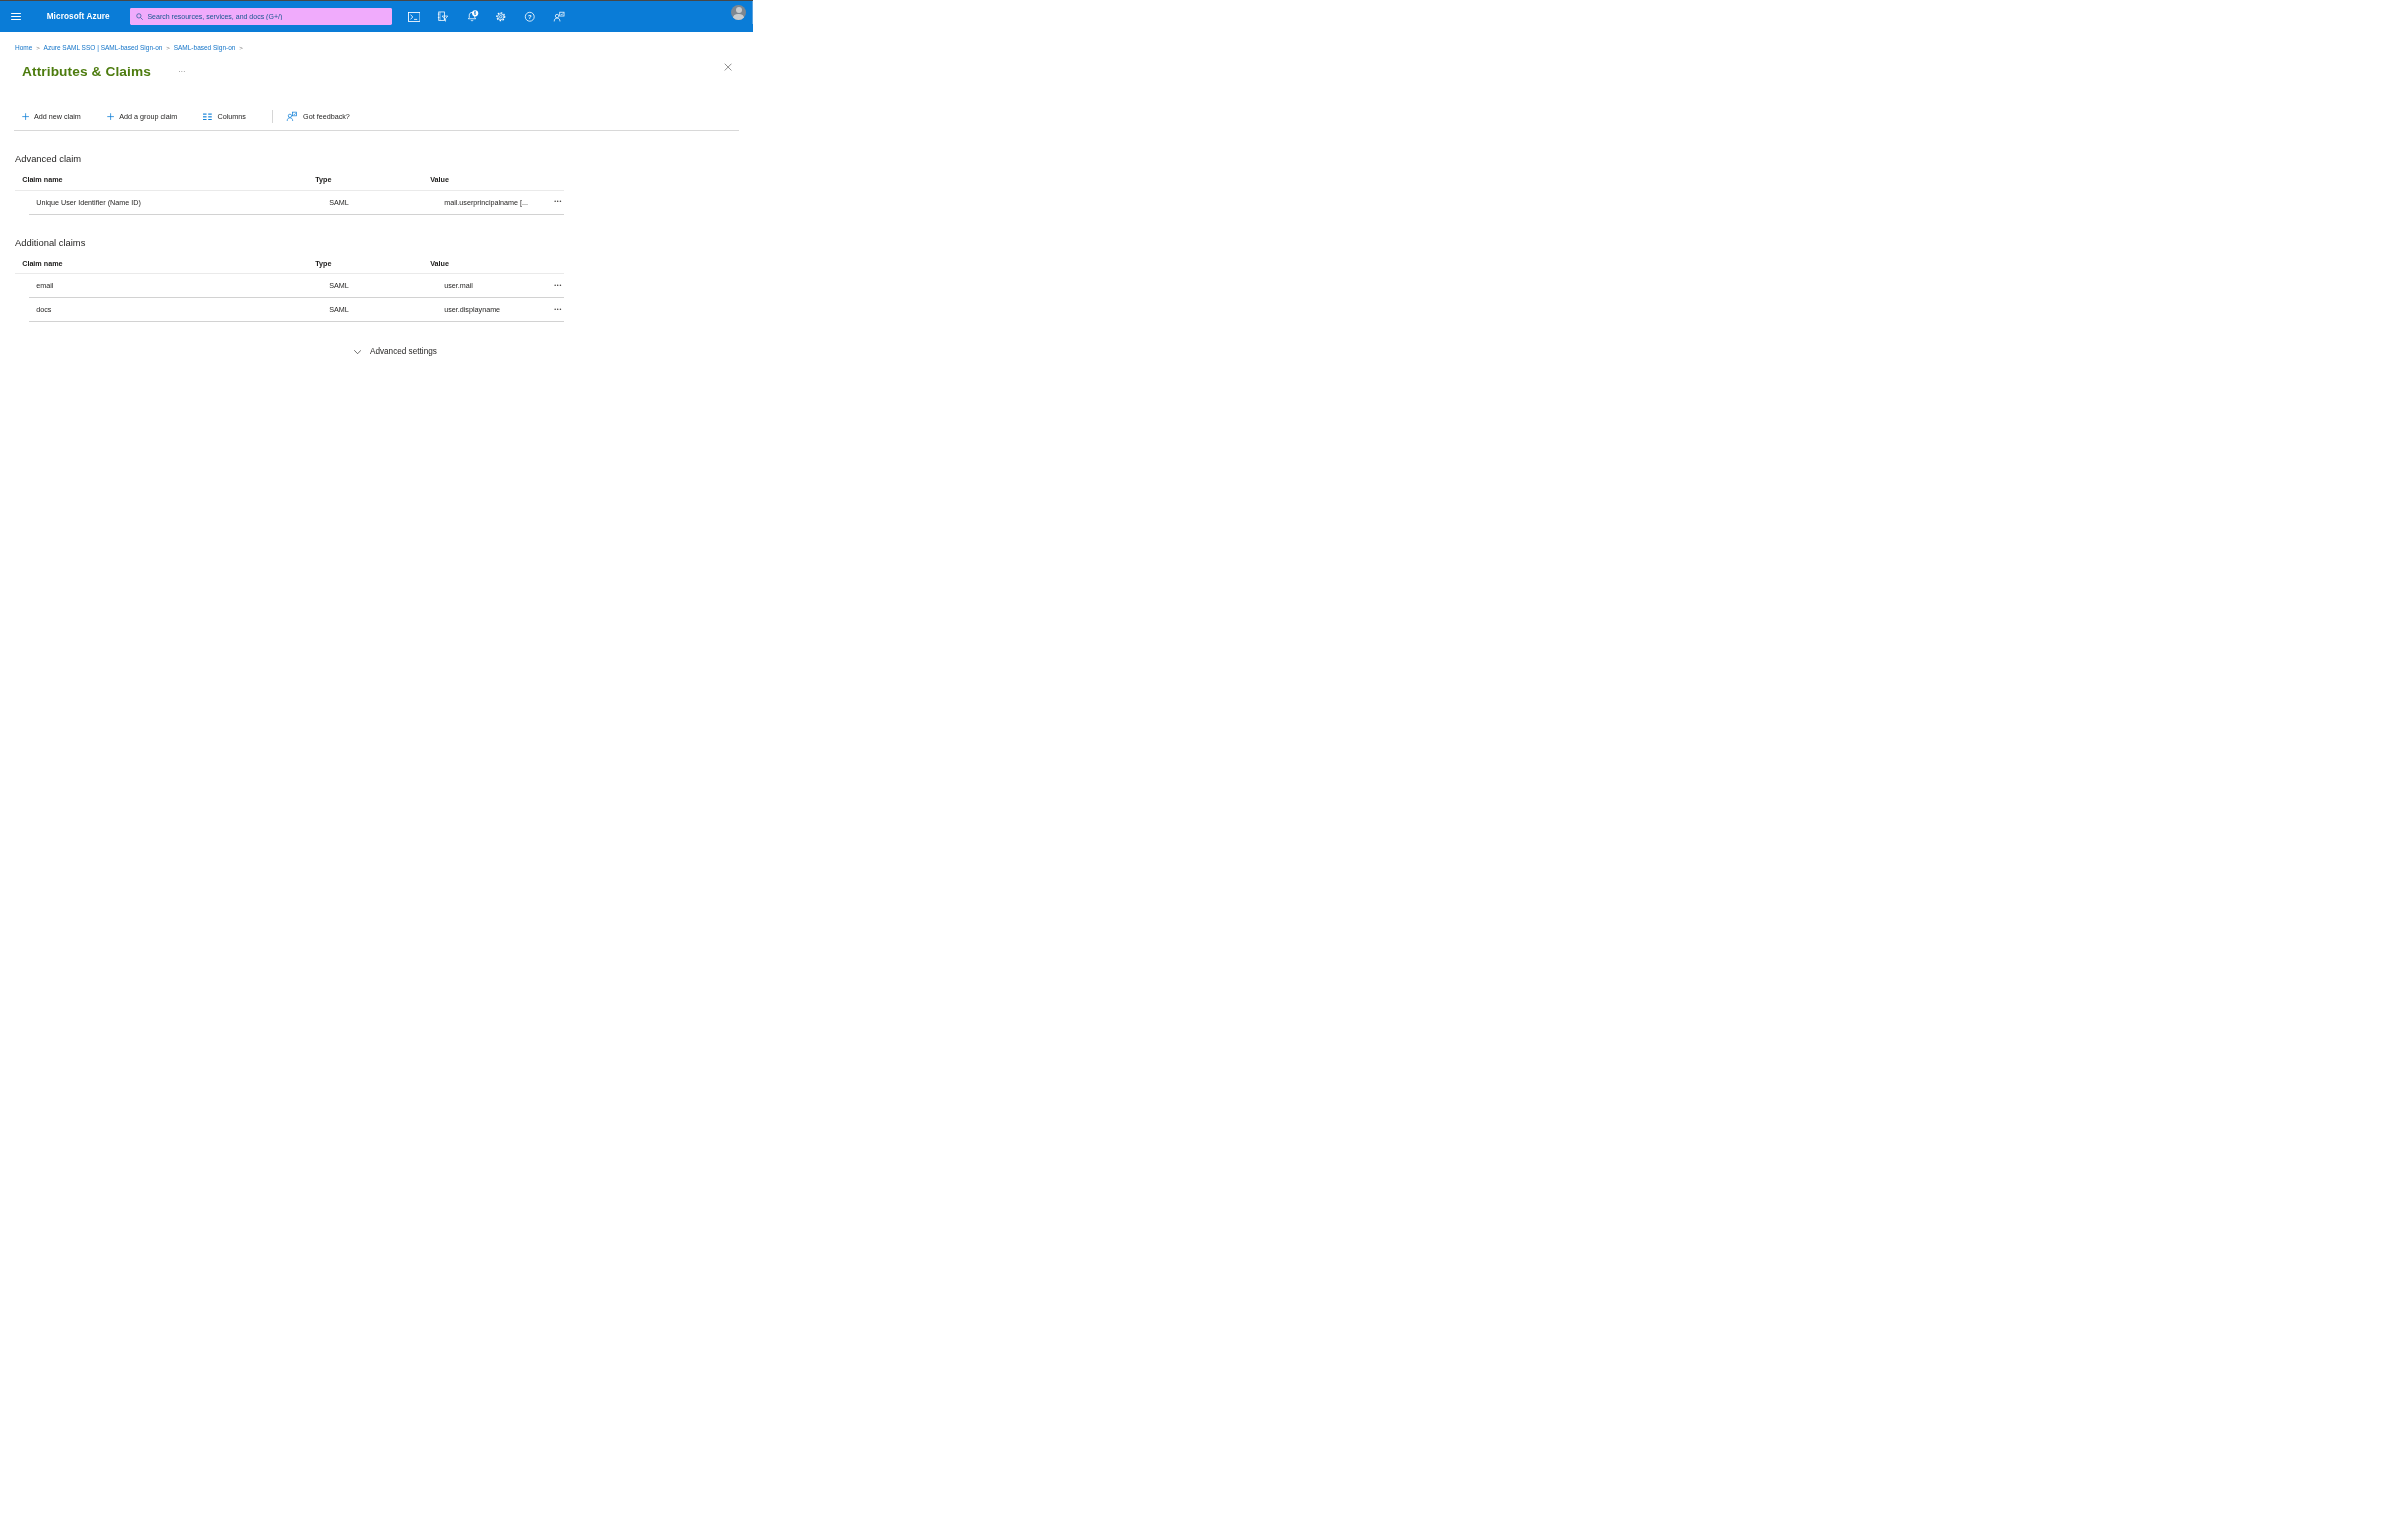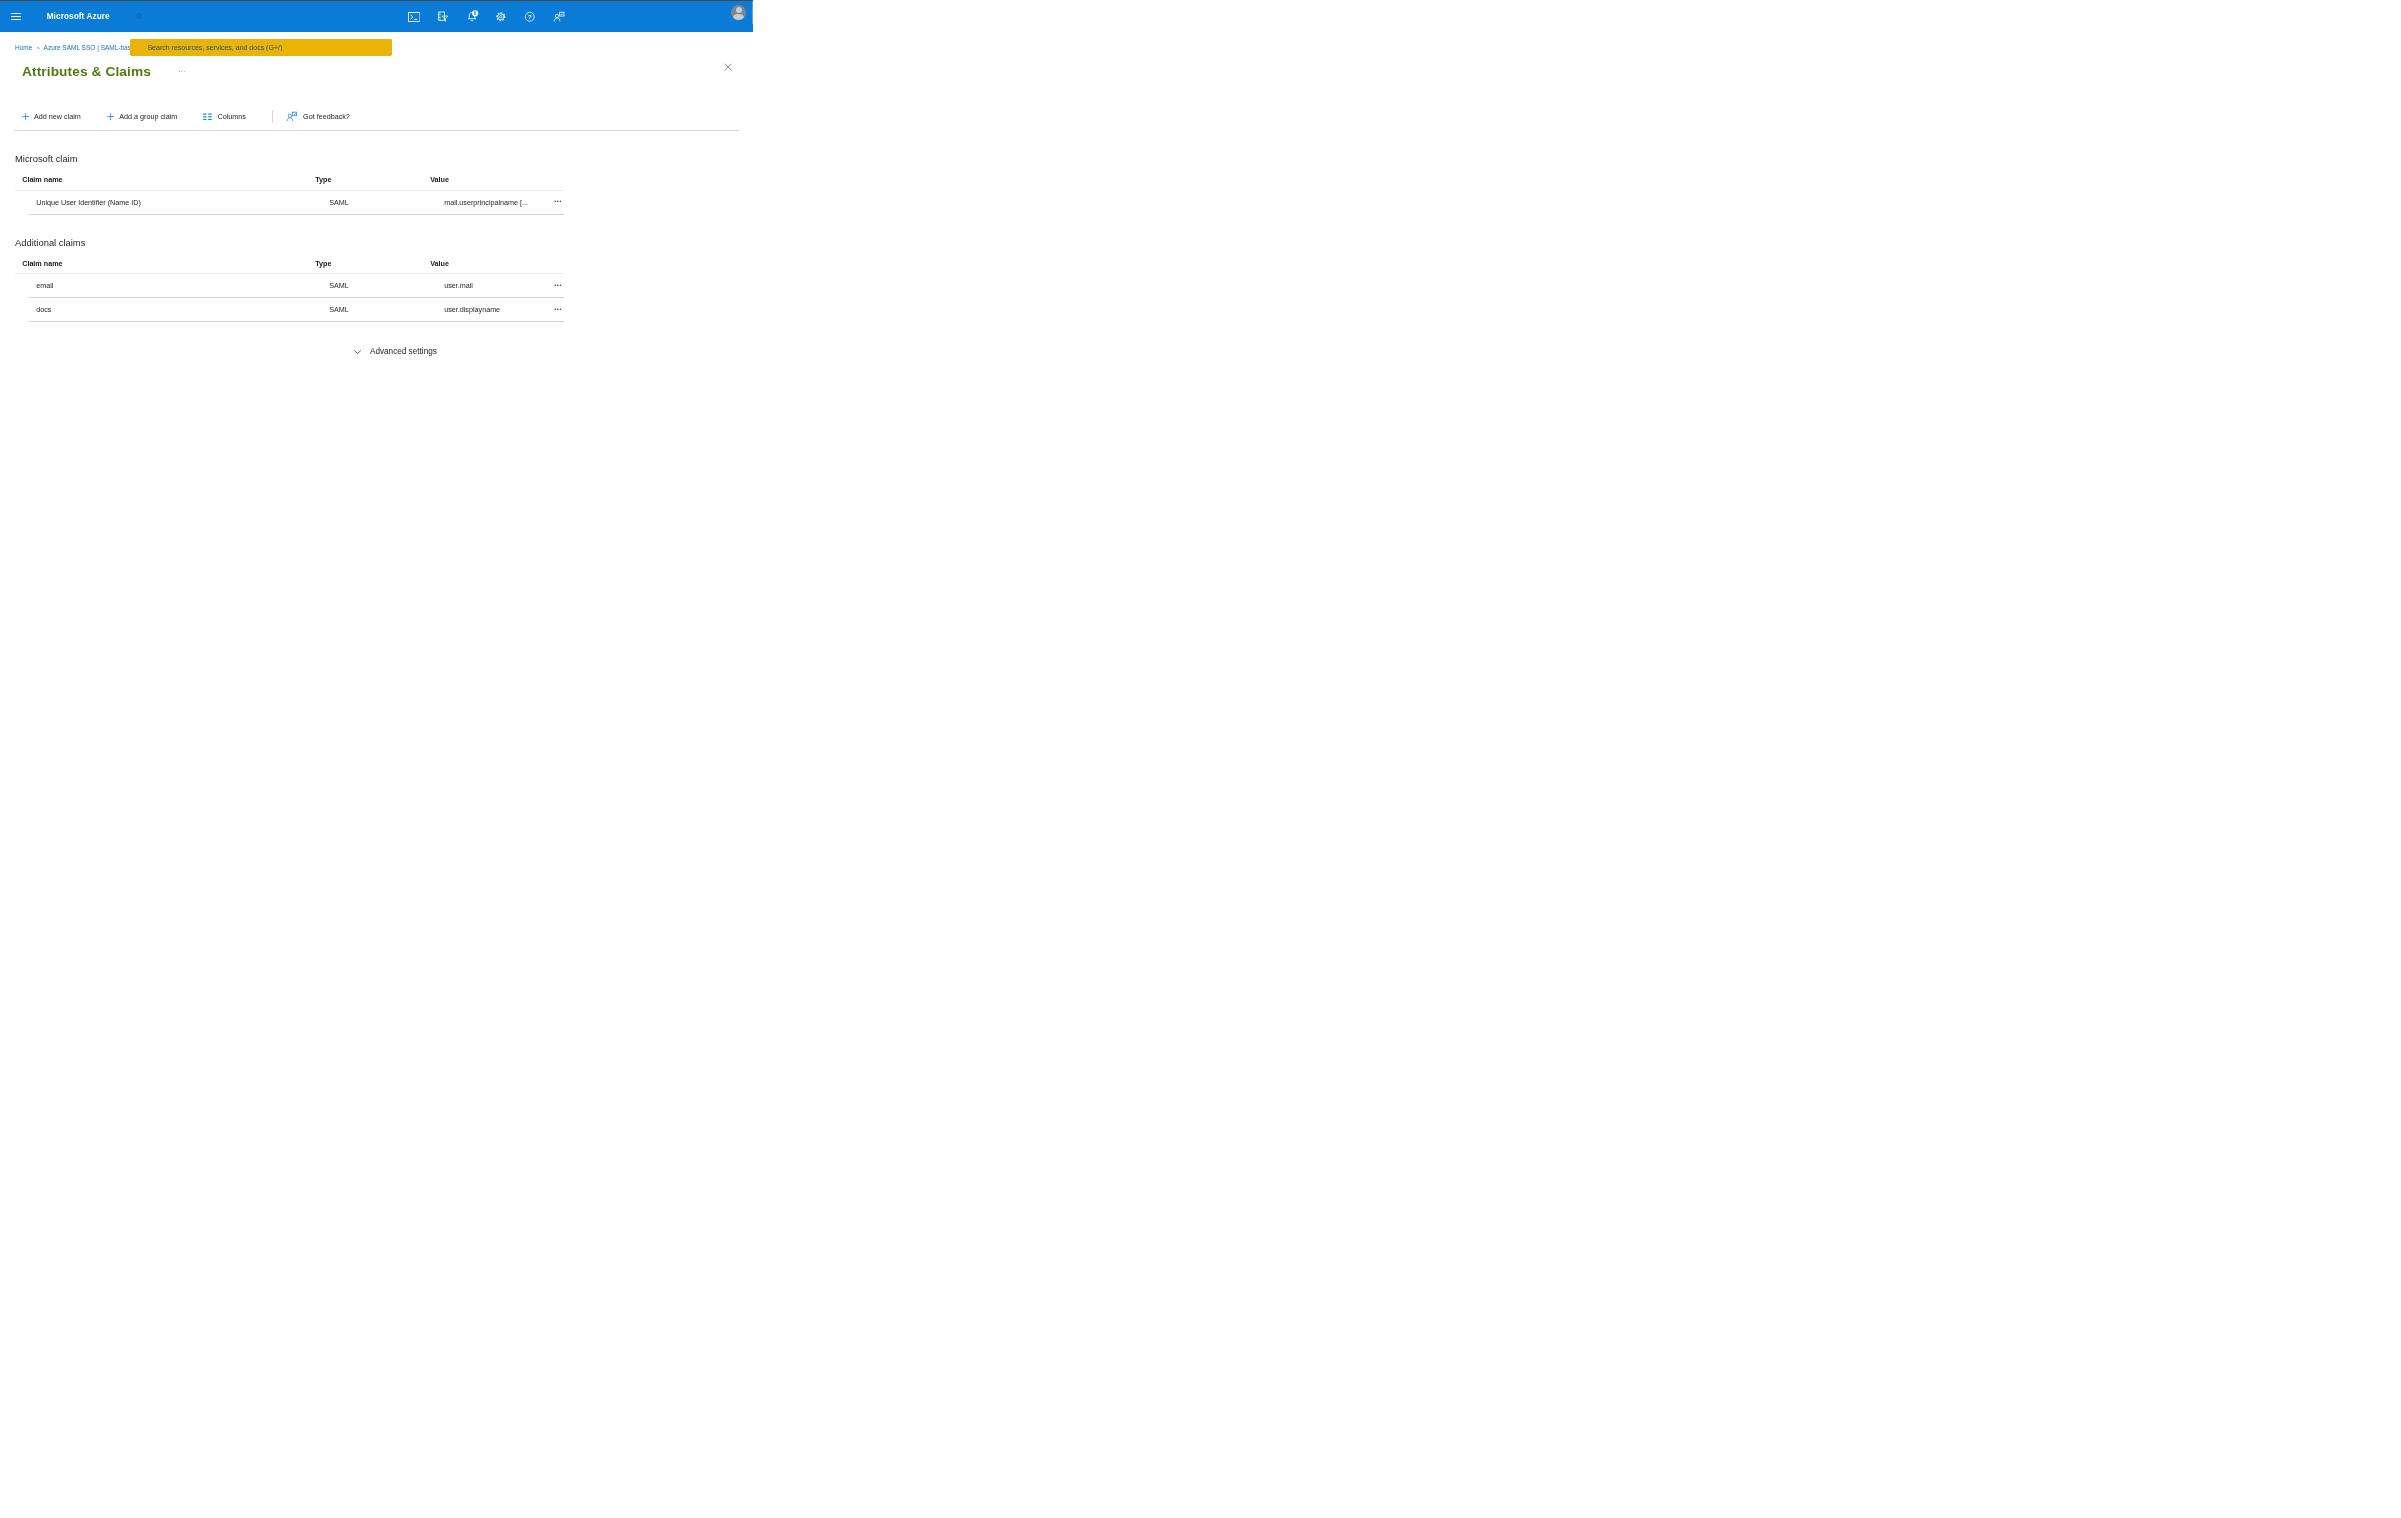--- a/index.html
+++ b/index.html
@@ -22,23 +22,23 @@
     padding-left:10.6px; position:relative;
   }
   .topbar-right-stripe { position:absolute; right:0; top:0; width:1.4px; height:22.6px; background:#5aa3e0; }
   .hamburger { width:10.6px; display:flex; flex-direction:column; gap:1.9px; cursor:pointer; }
   .hamburger .bar { height:1.1px; background:#fff; border-radius:0.5px; }
   .brand { color:#fff; font-size:8.2px; font-weight:bold; margin-left:25.5px; letter-spacing:0.1px; white-space:nowrap; }
   .search-wrap { position:relative; margin-left:20.7px; width:262px; height:16.3px; }
   .search-wrap .mag { position:absolute; left:5.8px; top:4.3px; pointer-events:none; }
   input.search {
     width:100%; height:100%;
-    background:#eab308; border:none; border-radius:1.4px;
+    background:#f0abfc; border:none; border-radius:1.4px;
     padding:0 4.8px 0 17px;
-    font-size:7px; color:#14578f; font-family:inherit;margin-top:31px;
+    font-size:7px; color:#14578f; font-family:inherit;
   }
   input.search::placeholder { color:#14578f; opacity:1; }
   .topbar-icons { display:flex; align-items:center; margin-left:7.2px; }
   .tb-icon { width:29px; height:22.6px; display:flex; align-items:center; justify-content:center; cursor:pointer; }
   .avatar {
     position:absolute; right:6.7px; top:3.8px;
     width:15px; height:15px; border-radius:50%;
     background:#7e8790; overflow:hidden; cursor:pointer;
   }
   .avatar .head { position:absolute; left:4.3px; top:2.4px; width:6.2px; height:6.2px; border-radius:50%; background:#c9ccce; }
@@ -209,21 +209,21 @@
       <circle cx="8.5" cy="10.5" r="3.6" fill="none" stroke="#0f7fd7" stroke-width="1.6"></circle>
       <path d="M2.5 21.8 C2.5 17 5 14.8 8.5 14.8 C12 14.8 14.5 17 14.5 21.8" fill="none" stroke="#0f7fd7" stroke-width="1.6"></path>
     </svg>
     <span>Got feedback?</span>
   </div>
 </div>
 <div class="toolbar-rule"></div>
 
 <main class="content">
 
-  <h2 class="section-heading h-required">Microsoft claim</h2>
+  <h2 class="section-heading h-required">Advanced claim</h2>
 
   <div class="claims-table">
     <div class="t-head">
       <div>Claim name</div>
       <div>Type</div>
       <div>Value</div>
       <div></div>
     </div>
     <div class="t-row">
       <div>Unique User Identifier (Name ID)</div>

